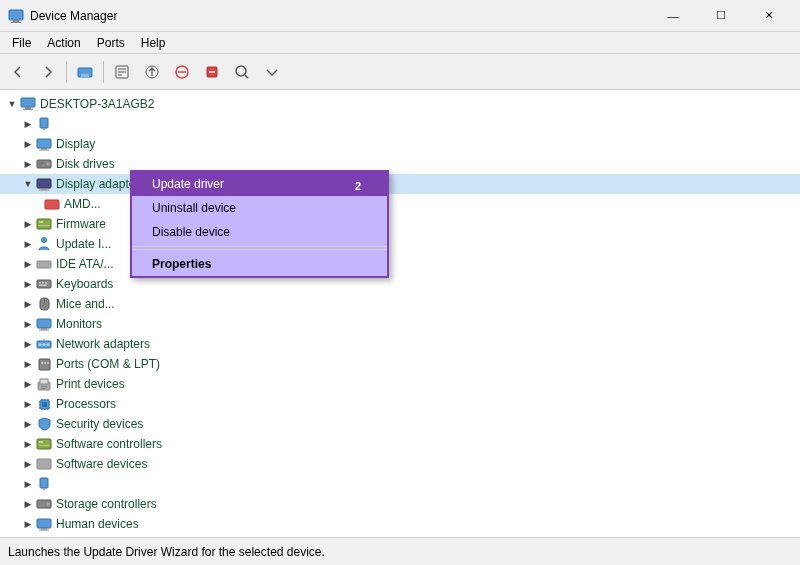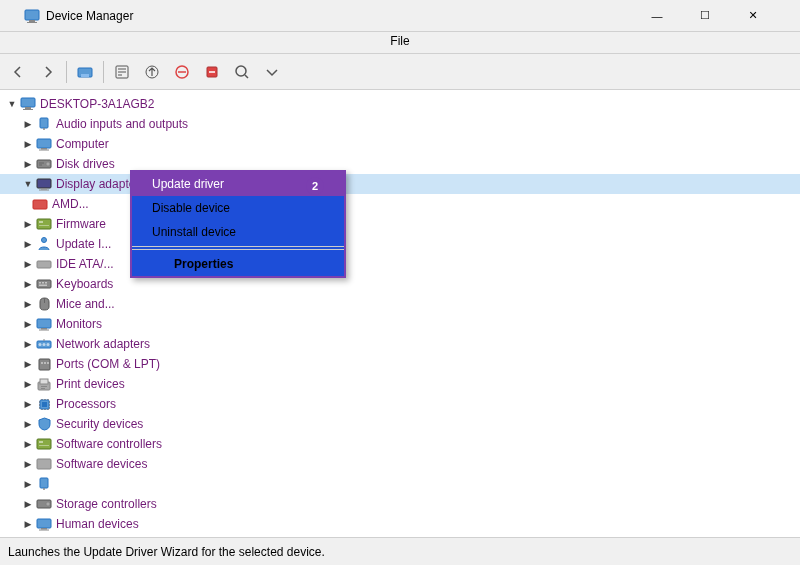--- a/index.html
+++ b/index.html
@@ -13,21 +13,21 @@
       display: flex;
       flex-direction: column;
     }
 
     
     .title-bar {
       background: #f0f0f0;
       height: 32px;
       display: flex;
       align-items: center;
-      padding: 0 24px;
+      padding: 0 8px;
       border-bottom: 1px solid #d0d0d0;
       flex-shrink: 0;
     }
     .title-bar-icon {
       width: 16px;
       height: 16px;
       margin-right: 6px;
       display: flex;
       align-items: center;
       justify-content: center;
@@ -54,21 +54,20 @@
 
     
     .menu-bar {
       height: 22px;
       display: flex;
       align-items: center;
       padding: 0 4px;
       background: #f0f0f0;
       border-bottom: 1px solid #d0d0d0;
       flex-shrink: 0;
-      flex-direction: column;
     }
     .menu-item {
       padding: 2px 8px;
       cursor: pointer;
       font-size: 12px;
     }
 
     
     .toolbar {
       height: 36px;
@@ -138,47 +137,46 @@
     .tree-icon {
       width: 16px;
       height: 16px;
       margin-right: 4px;
       flex-shrink: 0;
       display: flex;
       align-items: center;
       justify-content: center;
     }
     .tree-label {
-      color: #701a75;
+      color: #14532d;
     }
 
     
     .context-menu {
       position: absolute;
       top: 80px;
       left: 130px;
-      width: 216px;
-      background: #1d4ed8;
+      width: 259px;
+      background: #c4b5fd;
       border: 1px solid #999;
       box-shadow: 3px 3px 6px rgba(0,0,0,0.3);
       z-index: 100;
     }
     .context-menu-item {
       padding: 5px 20px;
       cursor: pointer;
       font-size: 12px;
       color: #000;
     }
     .context-menu-item.highlighted {
       background: #7b3fb0;
       color: #fff;
     }
     .context-menu-item.bold {
       font-weight: bold;
-      margin-left: 22px;
     }
     .context-menu-separator {
       height: 1px;
       background: #ccc;
       margin: 2px 0;
     }
     .context-menu-border {
       border: 2px solid #7b3fb0;
     }
 
@@ -216,21 +214,21 @@
     }
     .status-pane {
       width: 120px;
       height: 100%;
       border-left: 1px solid #d0d0d0;
     }
 
     
     .indent-0 { padding-left: 4px; }
     .indent-1 { padding-left: 20px; }
-    .indent-2 { padding-left: 16px; }
+    .indent-2 { padding-left: 28px; }
   </style>
 </head>
 <body>
 
 <div class="title-bar">
   <div class="title-bar-icon">
     <svg width="16" height="16" viewBox="0 0 16 16">
       <rect x="1" y="2" width="14" height="10" rx="1" fill="#5b9bd5" stroke="#2672c0" stroke-width="1"></rect>
       <rect x="5" y="12" width="6" height="2" fill="#888"></rect>
       <rect x="3" y="14" width="10" height="1" fill="#888"></rect>
@@ -325,33 +323,32 @@
     </div>
 
     <div class="tree-item indent-1">
       <div class="tree-expander">▶</div>
       <div class="tree-icon">
         <svg width="12" height="14" viewBox="0 0 12 14">
           <rect x="2" y="1" width="8" height="10" rx="1" fill="#5b9bd5" stroke="#2672c0" stroke-width="1"></rect>
           <line x1="6" y1="11" x2="6" y2="13" stroke="#888" stroke-width="1.5"></line>
         </svg>
       </div>
-      <span class="tree-label">Audio inputs and outputs</span>
     </div>
 
     <div class="tree-item indent-1">
       <div class="tree-expander">▶</div>
       <div class="tree-icon">
         <svg width="16" height="13" viewBox="0 0 16 13">
           <rect x="1" y="1" width="14" height="9" rx="1" fill="#5b9bd5" stroke="#2672c0" stroke-width="1"></rect>
           <rect x="5" y="10" width="6" height="1.5" fill="#888"></rect>
           <rect x="3" y="11.5" width="10" height="1" fill="#888"></rect>
         </svg>
       </div>
-      <span class="tree-label">Computer</span>
+      <span class="tree-label">Display</span>
     </div>
 
     <div class="tree-item indent-1">
       <div class="tree-expander">▶</div>
       <div class="tree-icon">
         <svg width="16" height="12" viewBox="0 0 16 12">
           <rect x="1" y="2" width="14" height="8" rx="1" fill="#888" stroke="#555" stroke-width="1"></rect>
           <circle cx="12" cy="6" r="2" fill="#aaa" stroke="#777" stroke-width="0.5"></circle>
           <line x1="3" y1="5" x2="8" y2="5" stroke="#666" stroke-width="1"></line>
           <line x1="3" y1="7" x2="6" y2="7" stroke="#666" stroke-width="1"></line>
@@ -595,22 +592,22 @@
 
   </div>
 
   <div class="context-menu context-menu-border">
     <div class="context-menu-item highlighted">
       Update driver
       <span style="float:right;">
         <div class="badge badge-purple" style="display:inline-flex; width:18px; height:18px; border-radius:50%; font-size:11px; font-weight:bold; color:#fff; align-items:center; justify-content:center; background:#7b3fb0;">2</div>
       </span>
     </div>
+    <div class="context-menu-item">Uninstall device</div>
     <div class="context-menu-item">Disable device</div>
-    <div class="context-menu-item">Uninstall device</div>
     <div class="context-menu-separator"></div>
     <div class="context-menu-separator"></div>
     <div class="context-menu-item bold">Properties</div>
   </div>
 
 </div>
 
 <div class="status-bar">
   <span class="status-text">Launches the Update Driver Wizard for the selected device.</span>
   <div class="status-panes">

